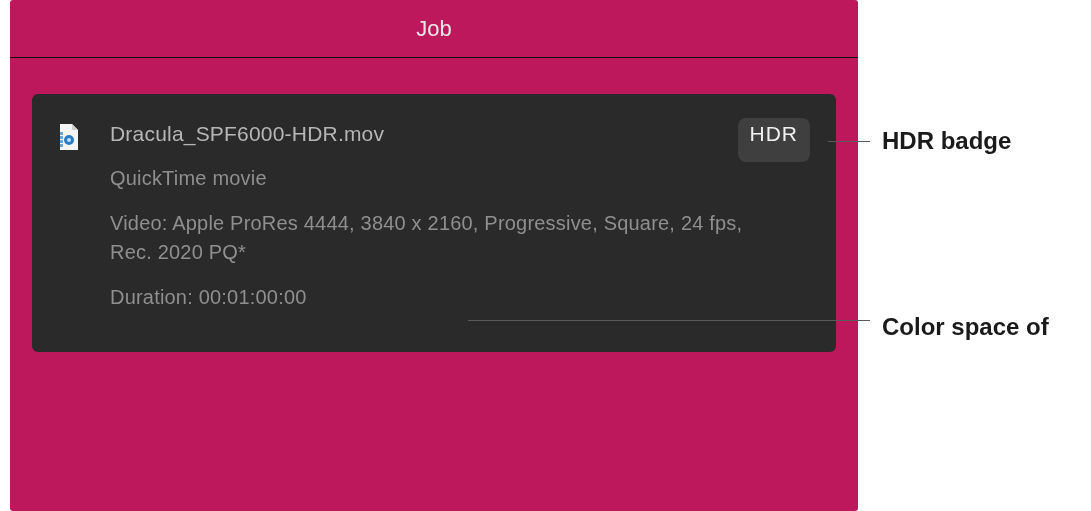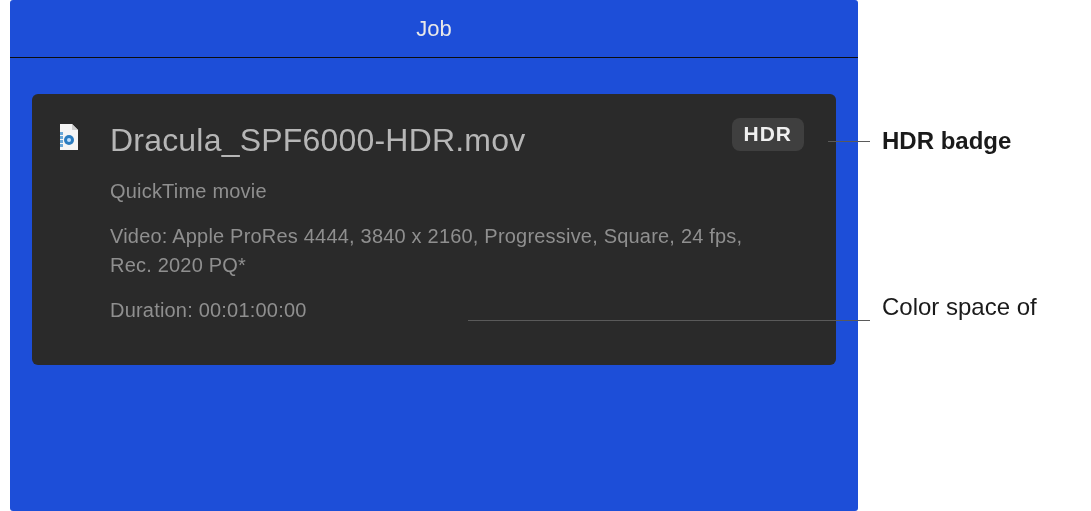--- a/index.html
+++ b/index.html
@@ -9,21 +9,21 @@
       width: 1091px;
       height: 511px;
       position: relative;
     }
     .panel {
       position: absolute;
       left: 10px;
       top: 0;
       width: 848px;
       height: 511px;
-      background: #1d4ed8;
+      background: #be185d;
       border-radius: 3px;
       overflow: hidden;
     }
     .panel-header {
       height: 58px;
       display: flex;
       align-items: center;
       justify-content: center;
       border-bottom: 1px solid #0d0d0d;
     }
@@ -49,43 +49,43 @@
       margin-right: 32px;
       margin-top: 2px;
       flex-shrink: 0;
     }
     .job-body {
       flex: 1;
       min-width: 0;
     }
     .filename {
       color: #b6b6b6;
-      font-size: 32px;
+      font-size: 21px;
       font-weight: 400;
       margin-bottom: 18px;
       letter-spacing: 0.2px;
     }
     .meta {
       color: #8f8f8f;
       font-size: 20px;
       line-height: 1.45;
       margin-bottom: 16px;
       max-width: 640px;
       letter-spacing: 0.2px;
     }
     .meta:last-child { margin-bottom: 16px; }
     .hdr-badge {
       position: absolute;
       top: 24px;
-      right: 32px;
+      right: 26px;
       background: #3f3f3f;
       color: #f0f0f0;
-      font-weight: 700;
+      font-weight: 400;
       font-size: 21px;
-      padding: 4px 12px 5px 12px;
+      padding: 4px 12px 16px 12px;
       border-radius: 8px;
       letter-spacing: 1px;
     }
     
     .callout {
       position: absolute;
       font-size: 24px;
       color: #1a1a1a;
       line-height: 1.25;
     }
@@ -129,15 +129,15 @@
     </div>
   </div>
 </div>
 
 <div class="callout-line" style="left:828px; top:141px; width:42px;"></div>
 <div class="callout" style="left:882px; top:126px;font-weight:bold;">
   <span>HDR badge</span>
 </div>
 
 <div class="callout-line" style="left:468px; top:320px; width:402px;"></div>
-<div class="callout" style="left:882px; top:292px;">
+<div class="callout" style="left:882px; top:312px;font-weight:bold;">
   <div>Color space of</div>
 </div>
 
 </body></html>

